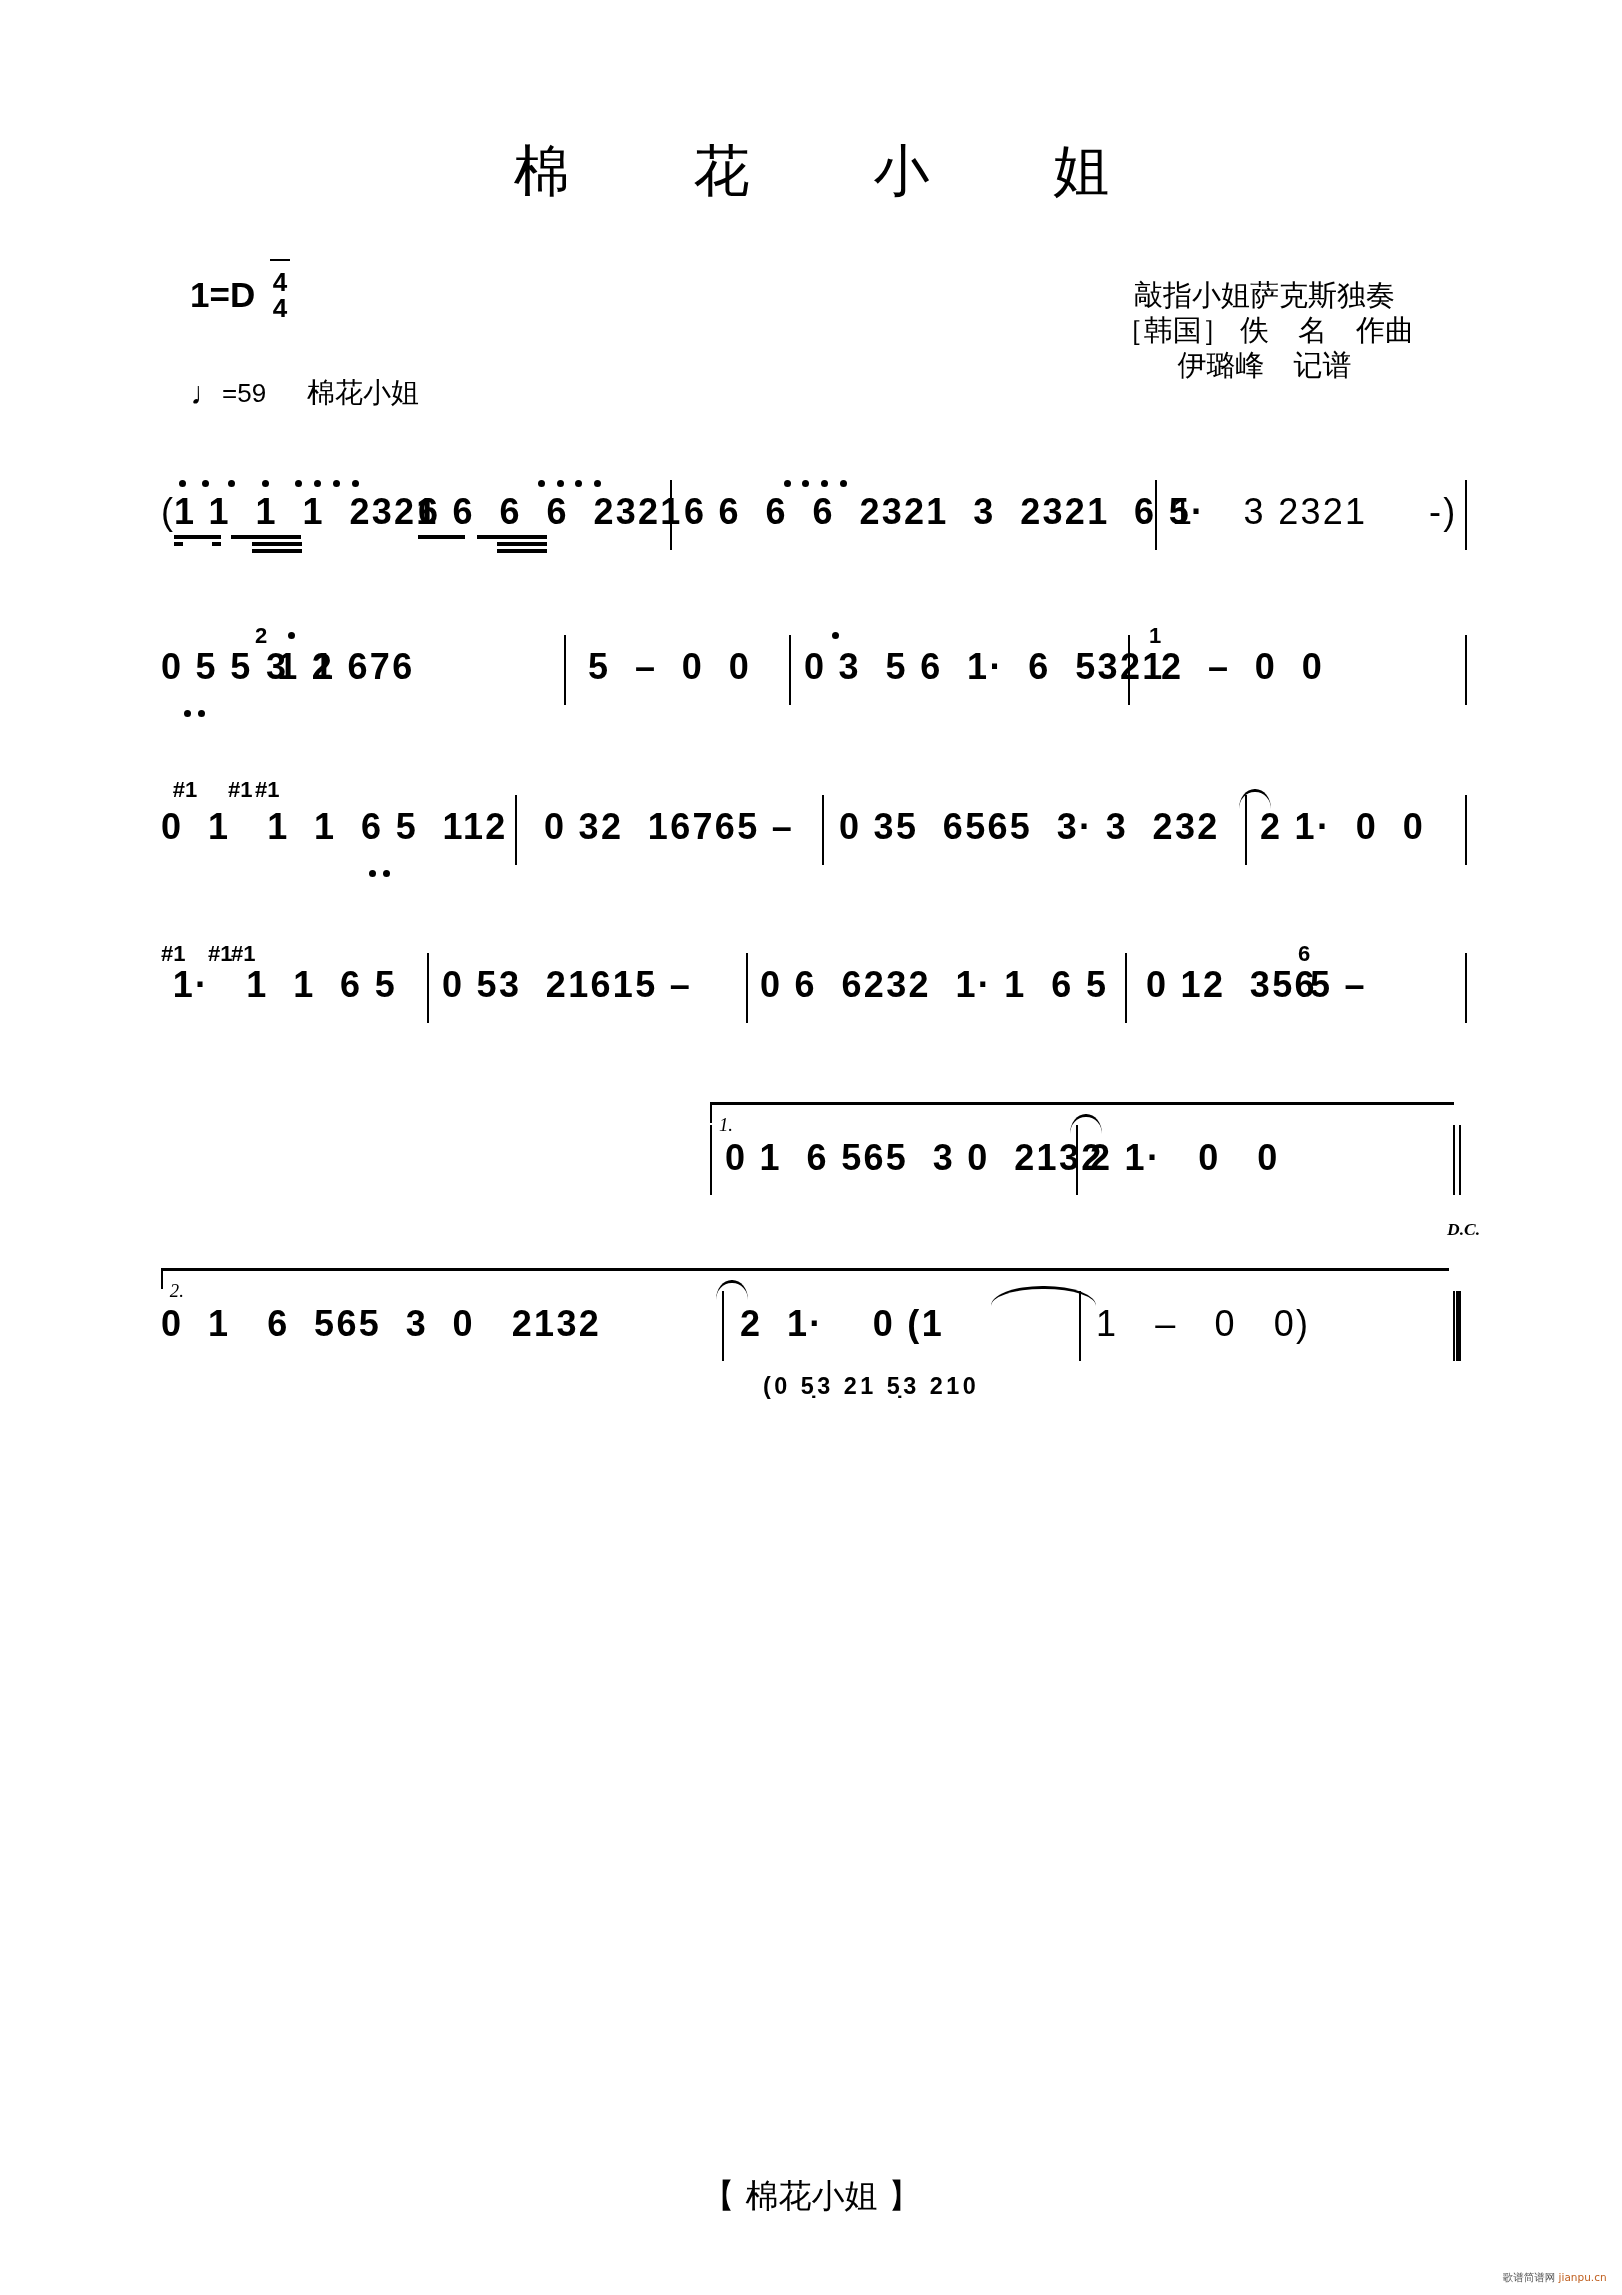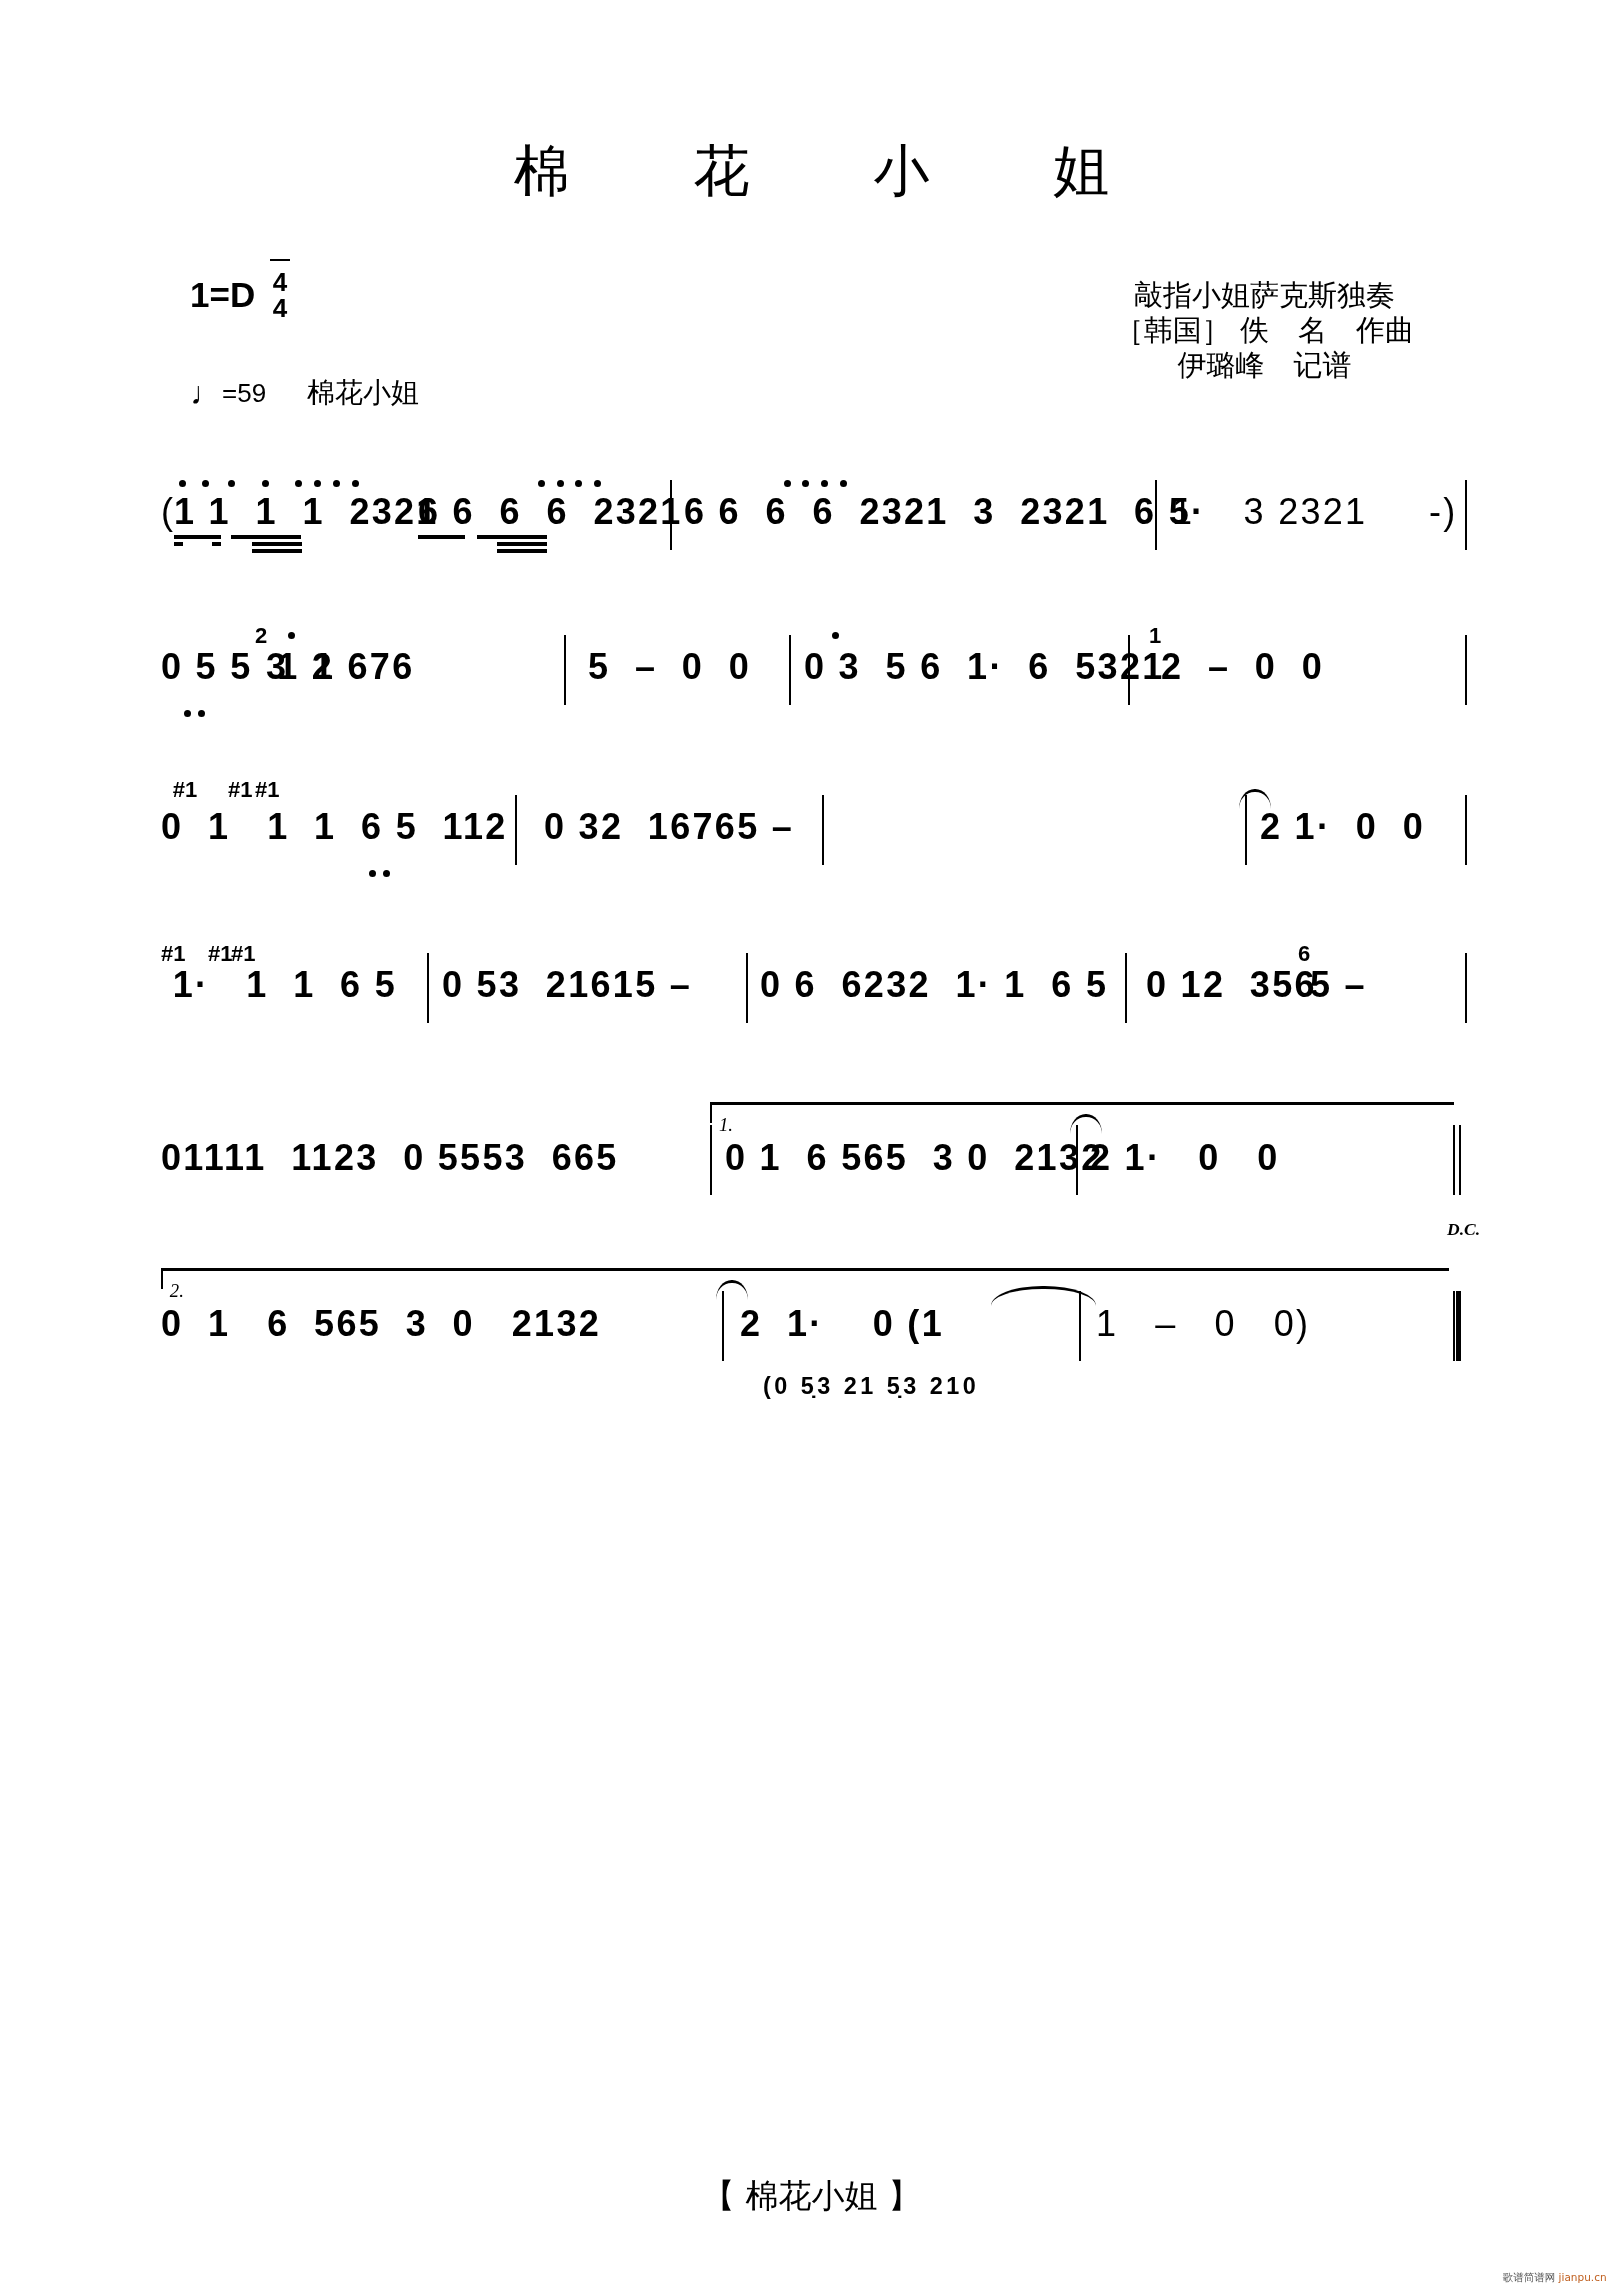--- a/index.html
+++ b/index.html
@@ -131,20 +131,21 @@
 
 <div class="line" style="top:783px">
   <div class="note-row">
     <span class="grace" style="left:11.7px;top:-29px">#1</span>
     <span class="grace" style="left:67px;top:-29px">#1</span>
     <span class="grace" style="left:94px;top:-29px">#1</span>
     <span class="tok" style="left:0px">0 &nbsp;1 &nbsp;&nbsp;1 &nbsp;1 &nbsp;6 5 &nbsp;112</span>
     <div class="bar" style="left:354px"></div>
     <span class="tok" style="left:383px">0 32 &nbsp;16765 –</span>
     <div class="bar" style="left:661px"></div>
+    <span class="tok" style="left:678px">0 35 &nbsp;6565 &nbsp;3· 3 &nbsp;232</span>
     <div class="bar" style="left:1084px"></div>
     <span class="tok" style="left:1099px">2 1· &nbsp;0 &nbsp;0</span>
     <div class="bar" style="left:1304px"></div>
     <div class="slur" style="left:1078px;top:-17.5px;width:32px"></div>
     <div class="dot" style="left:208px;top:64px"></div>
     <div class="dot" style="left:222px;top:64px"></div>
   </div>
 </div>
 
 <div class="line" style="top:941px">
@@ -162,21 +163,20 @@
     <span class="grace" style="left:1137px;top:-23.4px">6</span>
     <span class="tok" style="left:1149px">5 –</span>
     <div class="bar" style="left:1304px"></div>
   </div>
 </div>
 
 <div class="line" style="top:1102px">
   <div class="volta" style="left:549px;top:0;width:742px"></div>
   <span class="volta-label" style="left:558px;top:11.7px">1.</span>
   <div class="note-row" style="top:35px">
-    <span class="tok" style="left:0px">01111 &nbsp;1123 &nbsp;0 5553 &nbsp;665</span>
     <div class="bar" style="left:549px"></div>
     <span class="tok" style="left:564px">0 1 &nbsp;6 565 &nbsp;3 0 &nbsp;2132</span>
     <div class="bar" style="left:915px"></div>
     <div class="slur" style="left:909px;top:-23.4px;width:32px"></div>
     <span class="tok" style="left:929px">2 1· &nbsp;&nbsp;0 &nbsp;&nbsp;0</span>
     <div class="dbar thin-dbar" style="left:1292px"></div>
   </div>
   <span class="dc" style="left:1286px;top:117px">D.C.</span>
 </div>
 

